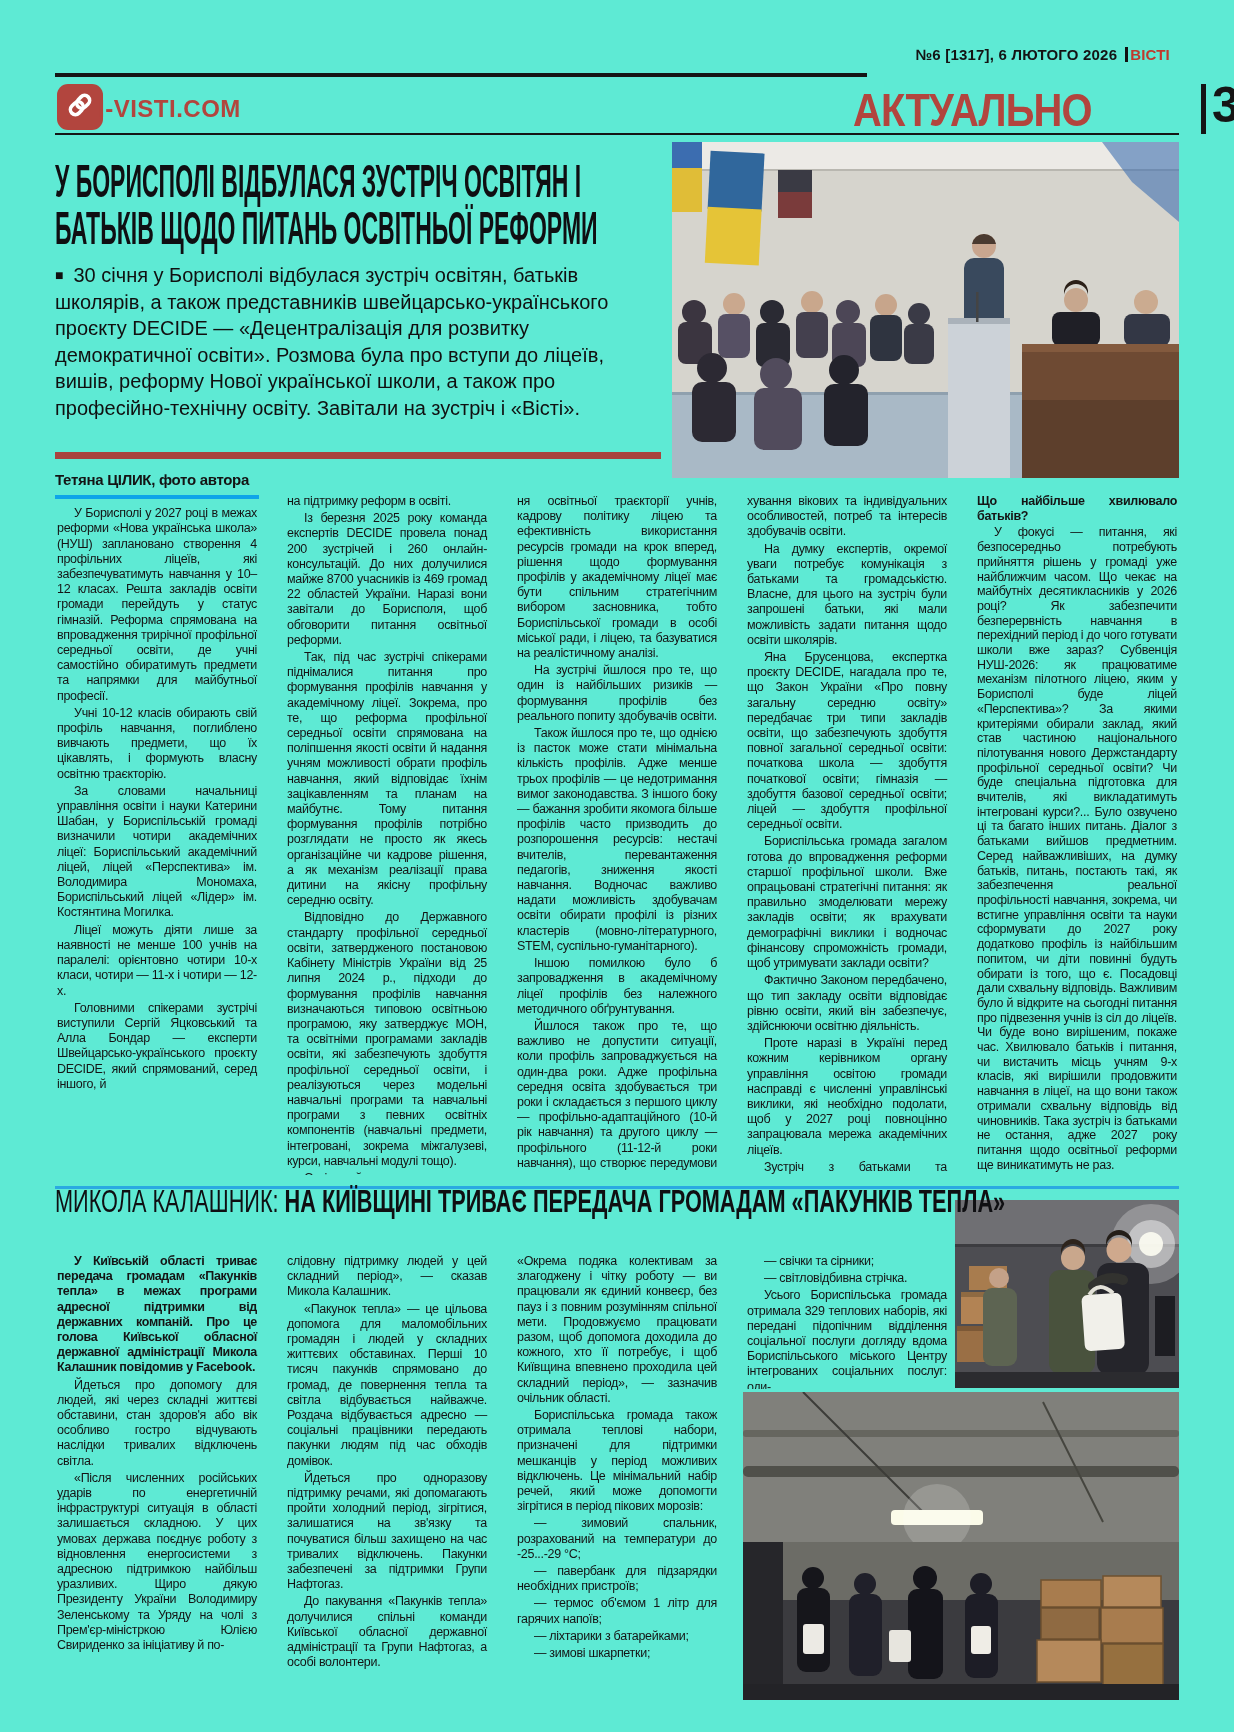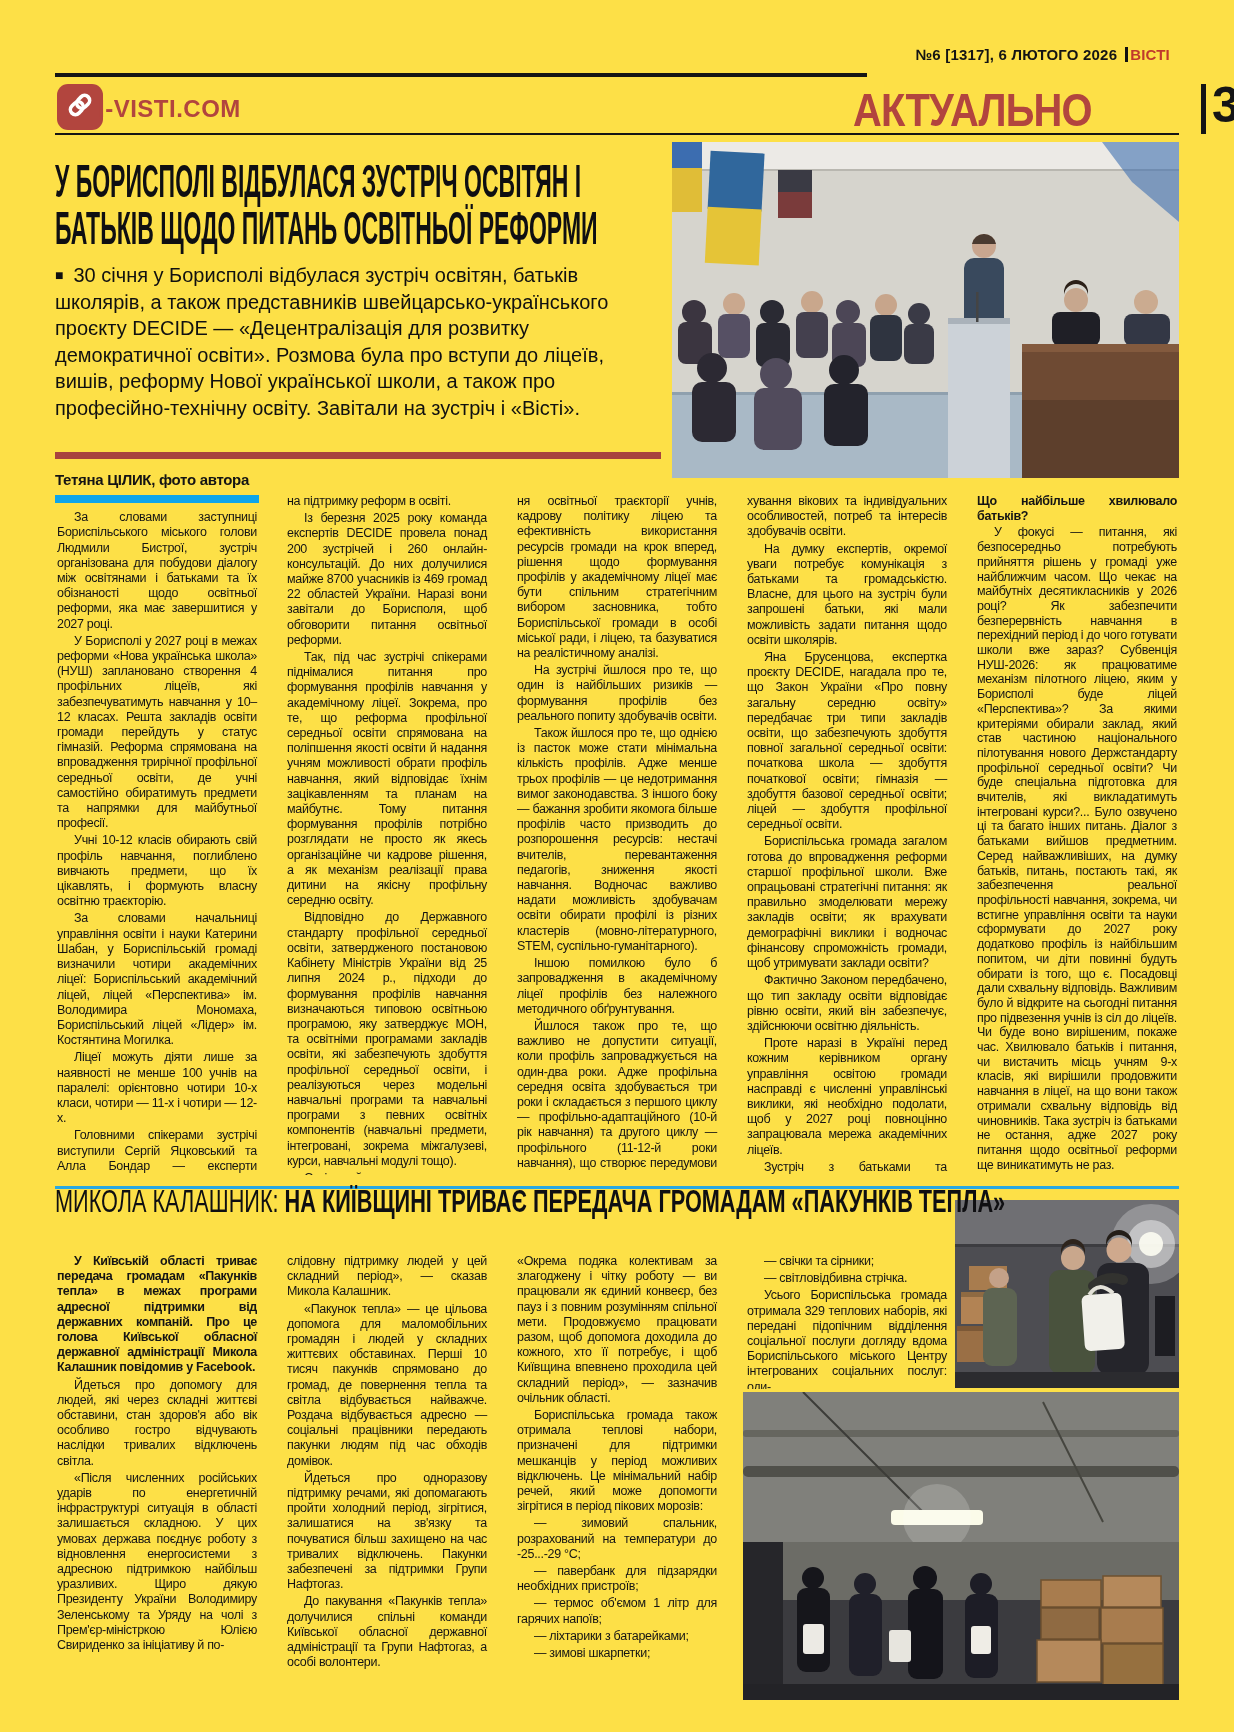--- a/index.html
+++ b/index.html
@@ -1,35 +1,35 @@
 <!DOCTYPE html>
 <html lang="uk"><head>
 <meta charset="utf-8">
 <style>
   html,body{margin:0;padding:0;background:#8a8a8a;font-family:"Liberation Sans",sans-serif;color:#141414;}
-  .page{position:relative;width:1234px;height:1732px;background:#fde047;margin:0 auto;overflow:hidden;}
+  .page{position:relative;width:1234px;height:1732px;background:#5eead4;margin:0 auto;overflow:hidden;}
   .abs{position:absolute;}
   
   .issue-line{top:46px;right:64px;font-size:15px;font-weight:bold;letter-spacing:.2px;white-space:nowrap;}
   .issue-line .bar{display:inline-block;width:3px;height:15px;background:#111;margin:0 2px 0 8px;vertical-align:-2px;}
   .issue-brand{color:#c0392c;}
   .rule-thick{top:73px;left:55px;width:812px;height:4px;background:#151515;}
   .rule-thin{top:133px;left:55px;width:1124px;height:2px;background:#151515;}
   .logo-box{top:84px;left:57px;width:46px;height:46px;border-radius:11px;background:#b2453e;display:flex;align-items:center;justify-content:center;}
   .site-name{top:95px;left:98px;font-size:24px;font-weight:bold;color:#b2453e;letter-spacing:.5px;}
   .section-name{top:82px;left:853px;font-size:47px;font-weight:bold;color:#b2453e;transform:scaleX(.85);transform-origin:0 0;white-space:nowrap;letter-spacing:-1px;}
   .head-divider{top:84px;left:1201px;width:5px;height:50px;background:#151515;}
   .page-num{top:76px;left:1212px;font-size:50px;font-weight:bold;color:#151515;}
   
   .headline{left:55px;top:158px;width:640px;color:#0f0f12;}
   .headline .line{display:block;font-size:46px;line-height:47px;font-weight:bold;transform:scaleX(.5);transform-origin:0 0;white-space:nowrap;}
   .lead{left:55px;top:262px;width:606px;font-size:20px;line-height:26.5px;text-align:left;color:#101010;}
   .lead .bullet{font-size:14px;vertical-align:2px;margin-right:10px;}
   .red-bar{left:55px;top:452px;width:606px;height:7px;background:#a8443e;}
-  .byline{font-weight:bold;font-size:15px;padding:4px 0 8px 0;border-bottom:8px solid #0ea5e9;margin-bottom:7px;}
+  .byline{font-weight:bold;font-size:15px;padding:4px 0 8px 0;border-bottom:4px solid #0ea5e9;margin-bottom:7px;}
   .coltext{font-size:12.5px;line-height:15.2px;letter-spacing:-0.3px;text-align:justify;overflow:hidden;}
   .coltext p{margin:2px;text-indent:17px;}
   .cont p:first-child{text-indent:0;}
   .subhead{font-weight:bold;text-indent:0 !important;}
   .tight{line-height:14.7px;}
   .bold-paras p{font-weight:bold;}
   .mcol{width:204px;height:683px;top:492px;}
   
   .rule-blue{left:55px;top:1186px;width:1124px;height:3px;background:#2aa9e1;}
   .bot-headline{left:55px;top:1184px;width:1124px;z-index:5;color:#0f0f12;white-space:nowrap;}
@@ -132,21 +132,20 @@
 
   <div class="abs lead">
     <span class="bullet">■</span><span>30 січня у Борисполі відбулася зустріч освітян, батьків школярів, а також представників швейцарсько-українського проєкту DECIDE — «Децентралізація для розвитку демократичної освіти». Розмова була про вступи до ліцеїв, вишів, реформу Нової української школи, а також про професійно-технічну освіту. Завітали на зустріч і «Вісті».</span>
   </div>
 
   <div class="abs red-bar"></div>
 
   <div class="abs coltext" style="left:55px;top:468px;width:204px;height:707px;">
     <div class="byline">Тетяна ЦІЛИК, фото автора</div>
     <div>
-        <p>За словами заступниці Бориспільського міського голови Людмили Бистрої, зустріч організована для побудови діалогу між освітянами і батьками та їх обізнаності щодо освітньої реформи, яка має завершитися у 2027 році.</p>
         <p>У Борисполі у 2027 році в межах реформи «Нова українська школа» (НУШ) заплановано створення 4 профільних ліцеїв, які забезпечуватимуть навчання у 10–12 класах. Решта закладів освіти громади перейдуть у статус гімназій. Реформа спрямована на впровадження трирічної профільної середньої освіти, де учні самостійно обиратимуть предмети та напрямки для майбутньої професії.</p>
         <p>Учні 10-12 класів обирають свій профіль навчання, поглиблено вивчають предмети, що їх цікавлять, і формують власну освітню траєкторію.</p>
         <p>За словами начальниці управління освіти і науки Катерини Шабан, у Бориспільській громаді визначили чотири академічних ліцеї: Бориспільський академічний ліцей, ліцей «Перспектива» ім. Володимира Мономаха, Бориспільський ліцей «Лідер» ім. Костянтина Могилка.</p>
         <p>Ліцеї можуть діяти лише за наявності не менше 100 учнів на паралелі: орієнтовно чотири 10-х класи, чотири — 11-х і чотири — 12-х.</p>
         <p>Головними спікерами зустрічі виступили Сергій Яцковський та Алла Бондар — експерти Швейцарсько-українського проєкту DECIDE, який спрямований, серед іншого, й</p>
       </div>
   </div>
   <div class="abs coltext mcol cont" style="left:285px;">
       <p>на підтримку реформ в освіті.</p>
       <p>Із березня 2025 року команда експертів DECIDE провела понад 200 зустрічей і 260 онлайн-консультацій. До них долучилися майже 8700 учасників із 469 громад 22 областей України. Наразі вони завітали до Борисполя, щоб обговорити питання освітньої реформи.</p>

